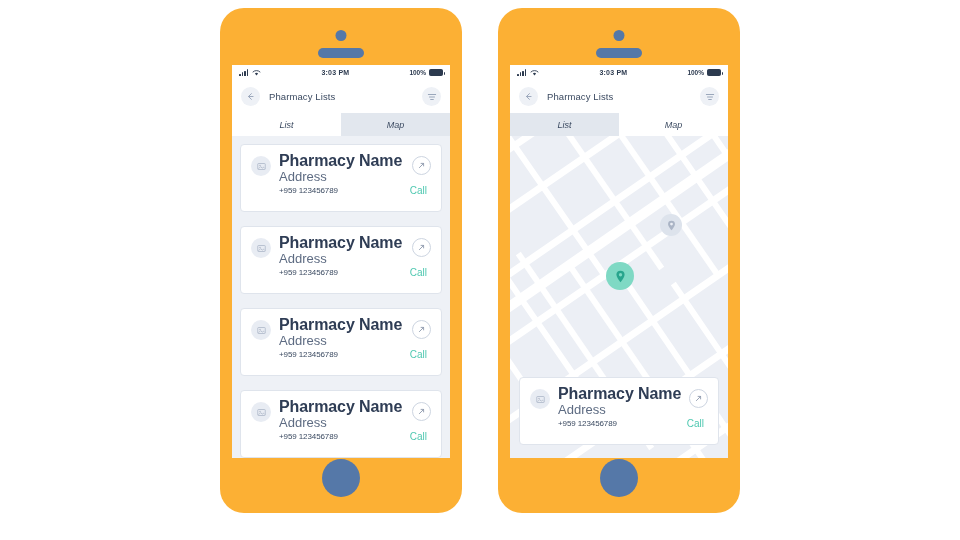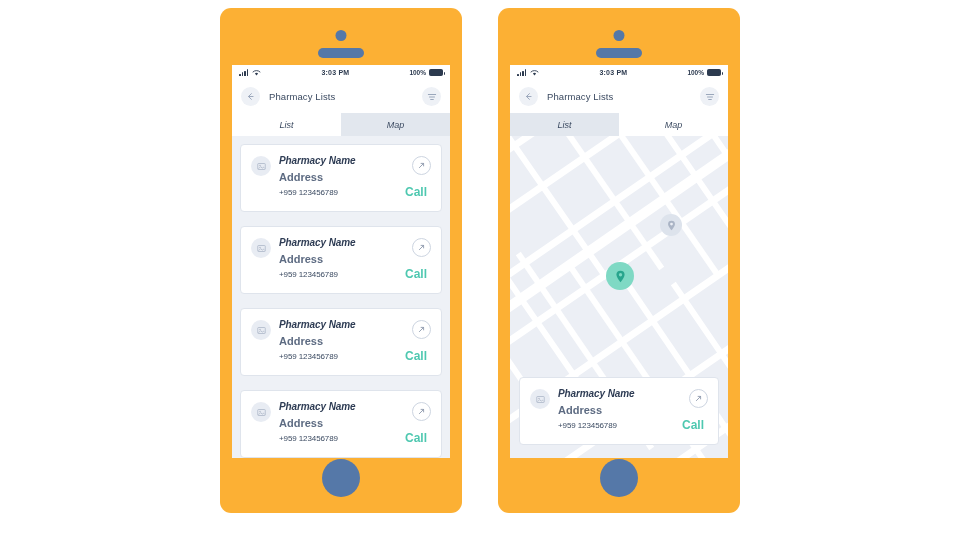--- a/index.html
+++ b/index.html
@@ -9,21 +9,21 @@
     font-family: "Liberation Sans", sans-serif;
     overflow: hidden;
   }
   .stage { position: relative; width: 960px; height: 540px; background: #fff; }
 
   
   .phone {
     position: absolute;
     width: 242px; height: 505px;
     background: #fcb034;
-    border-radius: 11px;
+    border-radius: 24px;
   }
   .phone.left  { left: 220px; top: 8px; }
   .phone.right { left: 498px; top: 8px; }
 
   .cam {
     position: absolute; left: 50%; top: 22px;
     transform: translateX(-50%);
     width: 11px; height: 11px; border-radius: 50%;
     background: #5578a8;
   }
@@ -134,32 +134,32 @@
     position: relative;
   }
   .thumb {
     width: 20px; height: 20px; border-radius: 50%;
     background: #e8ecf3;
     display: flex; align-items: center; justify-content: center;
     flex: 0 0 auto; margin-top: 2px;
   }
   .card-body { flex: 1; padding-left: 8px; padding-right: 4px; }
   .pname {
-    font-size: 10px; font-weight: bold; color: #2f3d55;
-    letter-spacing: -.1px; line-height: 13px; font-style: italic;
+    font-size: 16px; font-weight: bold; color: #2f3d55;
+    letter-spacing: -.1px; line-height: 13px;
   }
   .paddr {
-    font-size: 11px; color: #5d6b82; margin-top: 5px; line-height: 10px; font-weight: bold;
+    font-size: 13px; color: #5d6b82; margin-top: 5px; line-height: 10px;
   }
   .prow {
     display: flex; align-items: center; justify-content: space-between;
     margin-top: 3px;
   }
   .pphone { font-size: 8px; color: #3b4a61; letter-spacing: -.1px; }
-  .pcall { font-size: 12px; color: #4ec8b0; font-weight: bold; }
+  .pcall { font-size: 10px; color: #4ec8b0; font-weight: normal; }
   .navbtn {
     position: absolute; right: 10px; top: 11px;
     width: 19px; height: 19px; border-radius: 50%;
     border: 1px solid #cdd5e1; background: #fff;
     display: flex; align-items: center; justify-content: center;
   }
 
   
   .mapbody {
     width: 100%;

